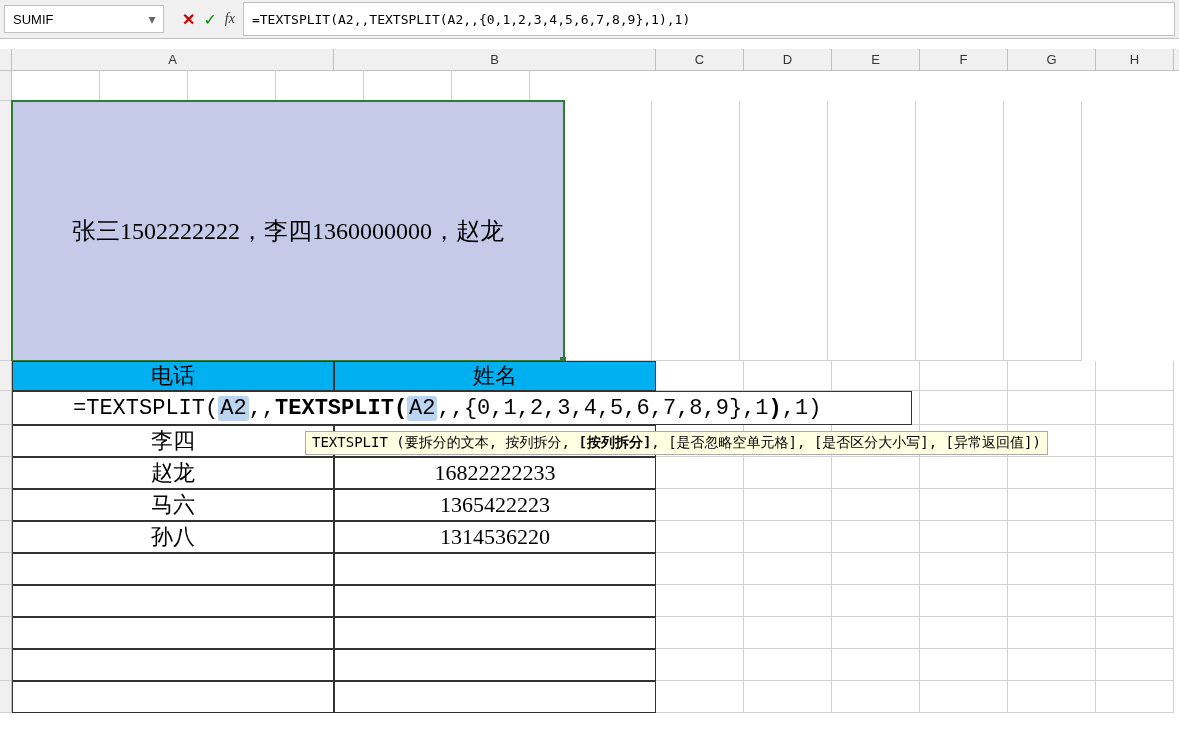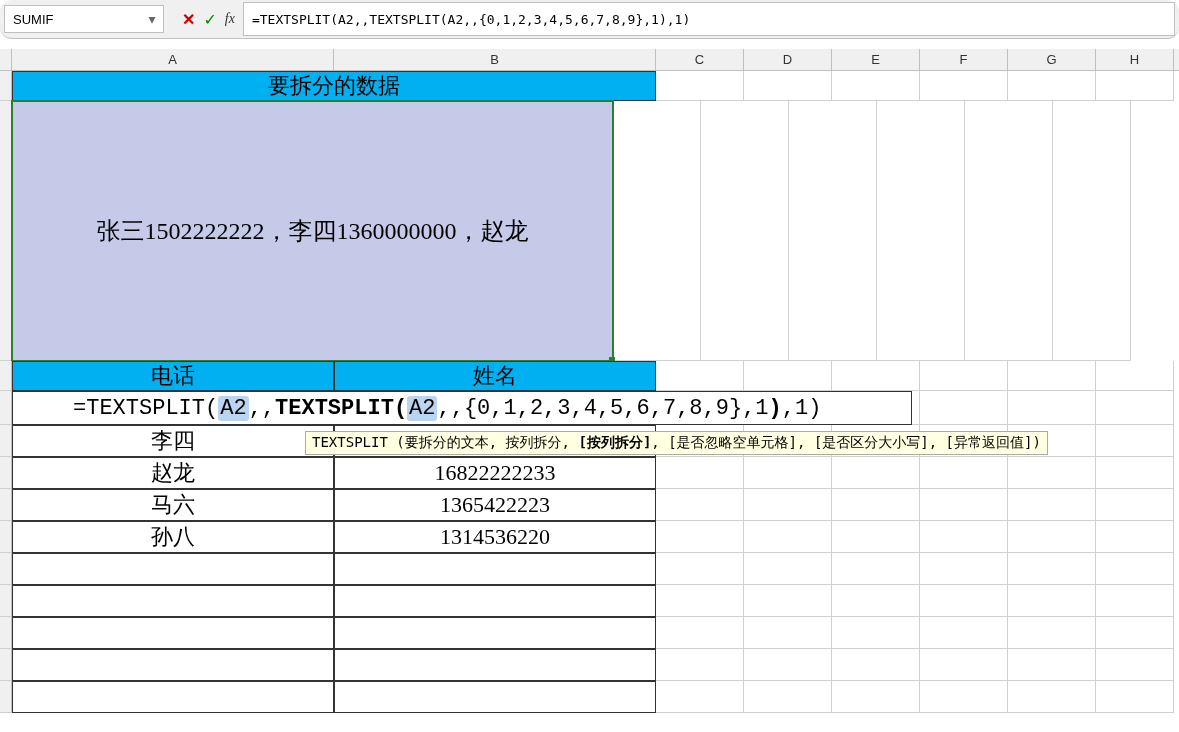--- a/index.html
+++ b/index.html
@@ -17,21 +17,20 @@
       position: relative;
     }
     
     .formula-bar {
       display: flex;
       align-items: center;
       height: 39px;
       background: #f0f0f0;
       border-bottom: 1px solid #c0c0c0;
       padding: 2px 4px;
-      border-radius: 12px;
     }
     .name-box {
       width: 160px;
       height: 28px;
       background: #ffffff;
       border: 1px solid #c0c0c0;
       display: flex;
       align-items: center;
       padding: 0 8px;
       margin-right: 10px;
@@ -145,21 +144,21 @@
       background: #00b0f0;
       color: #000;
       font-size: 22px;
       border: 1px solid #333;
       display: flex;
       align-items: center;
       justify-content: center;
     }
     
     .data-merged {
-      width: 601px;
+      width: 552px;
       height: 260px;
       background: #c5cae9;
       border: 1px solid #333;
       display: flex;
       align-items: center;
       justify-content: center;
       font-size: 24px;
       text-align: center;
       padding: 32px;
       line-height: 1.6;
@@ -282,23 +281,20 @@
   <div class="col-header col-E">E</div>
   <div class="col-header col-F">F</div>
   <div class="col-header col-G">G</div>
   <div class="col-header col-H">H</div>
 </div>
 
 <div class="grid">
 
   <div class="grid-row">
     <div class="row-header" style="height:30px"></div>
-    <div class="cell header-merged">
-      <span>要拆分的数据</span>
-    </div>
     <div class="empty-cell col-C" style="height:30px"></div>
     <div class="empty-cell col-D" style="height:30px"></div>
     <div class="empty-cell col-E" style="height:30px"></div>
     <div class="empty-cell col-F" style="height:30px"></div>
     <div class="empty-cell col-G" style="height:30px"></div>
     <div class="empty-cell col-H" style="height:30px"></div>
   </div>
 
   <div class="grid-row">
     <div class="row-header" style="height:260px"></div>

